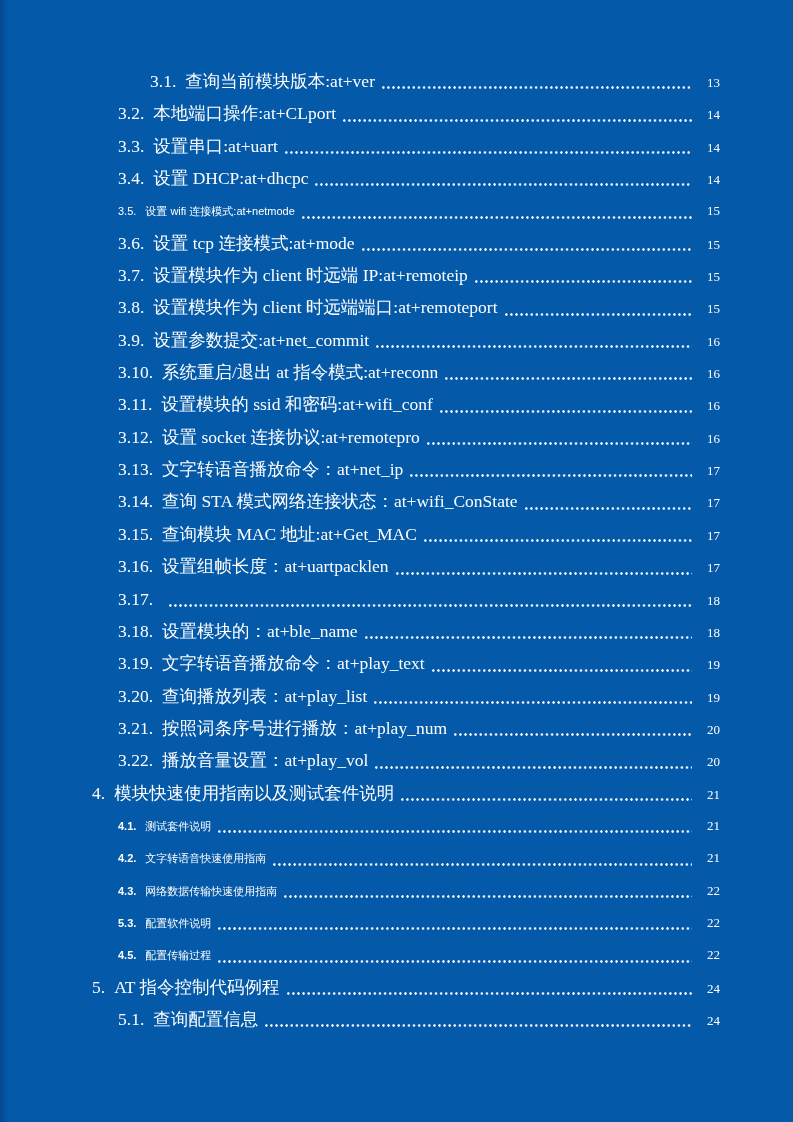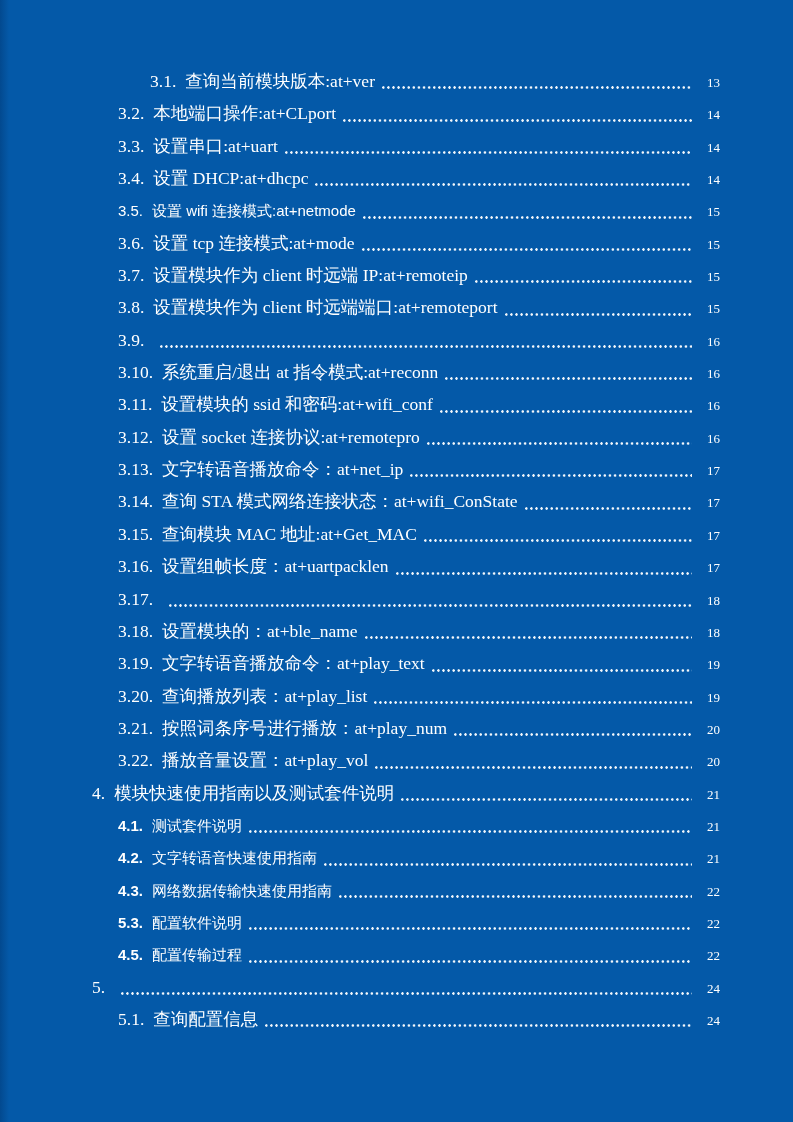--- a/index.html
+++ b/index.html
@@ -38,21 +38,21 @@
   .row--sub  { padding-left: 26px; }
   .row--sub2 { padding-left: 58px; }
 
   .font-serif .num,
   .font-serif .title {
     font-family: "Liberation Serif", "DejaVu Serif", serif;
   }
   .font-sans .num,
   .font-sans .title {
     font-family: "Liberation Sans", "DejaVu Sans", sans-serif;
-    font-size: 15px;
+    font-size: 11px;
   }
   .bold-num .num {
     font-weight: bold;
   }
   .num {
     padding-right: 9px;
   }
   .leader {
     flex: 1;
     align-self: flex-end;
@@ -118,20 +118,21 @@
     <span class="page-num">15</span>
   </div>
       <div class="row row--sub font-serif">
     <span class="num">3.8.</span>
     <span class="title">设置模块作为 client 时远端端口:at+remoteport</span>
     <span class="leader"></span>
     <span class="page-num">15</span>
   </div>
       <div class="row row--sub font-serif">
     <span class="num">3.9.</span>
+    <span class="title">设置参数提交:at+net_commit</span>
     <span class="leader"></span>
     <span class="page-num">16</span>
   </div>
       <div class="row row--sub font-serif">
     <span class="num">3.10.</span>
     <span class="title">系统重启/退出 at 指令模式:at+reconn</span>
     <span class="leader"></span>
     <span class="page-num">16</span>
   </div>
       <div class="row row--sub font-serif">
@@ -236,20 +237,21 @@
     <span class="page-num">22</span>
   </div>
       <div class="row row--sub font-sans bold-num">
     <span class="num">4.5.</span>
     <span class="title">配置传输过程</span>
     <span class="leader"></span>
     <span class="page-num">22</span>
   </div>
       <div class="row row--top font-serif">
     <span class="num">5.</span>
+    <span class="title">AT 指令控制代码例程</span>
     <span class="leader"></span>
     <span class="page-num">24</span>
   </div>
       <div class="row row--sub font-serif">
     <span class="num">5.1.</span>
     <span class="title">查询配置信息</span>
     <span class="leader"></span>
     <span class="page-num">24</span>
   </div>
     </div>

